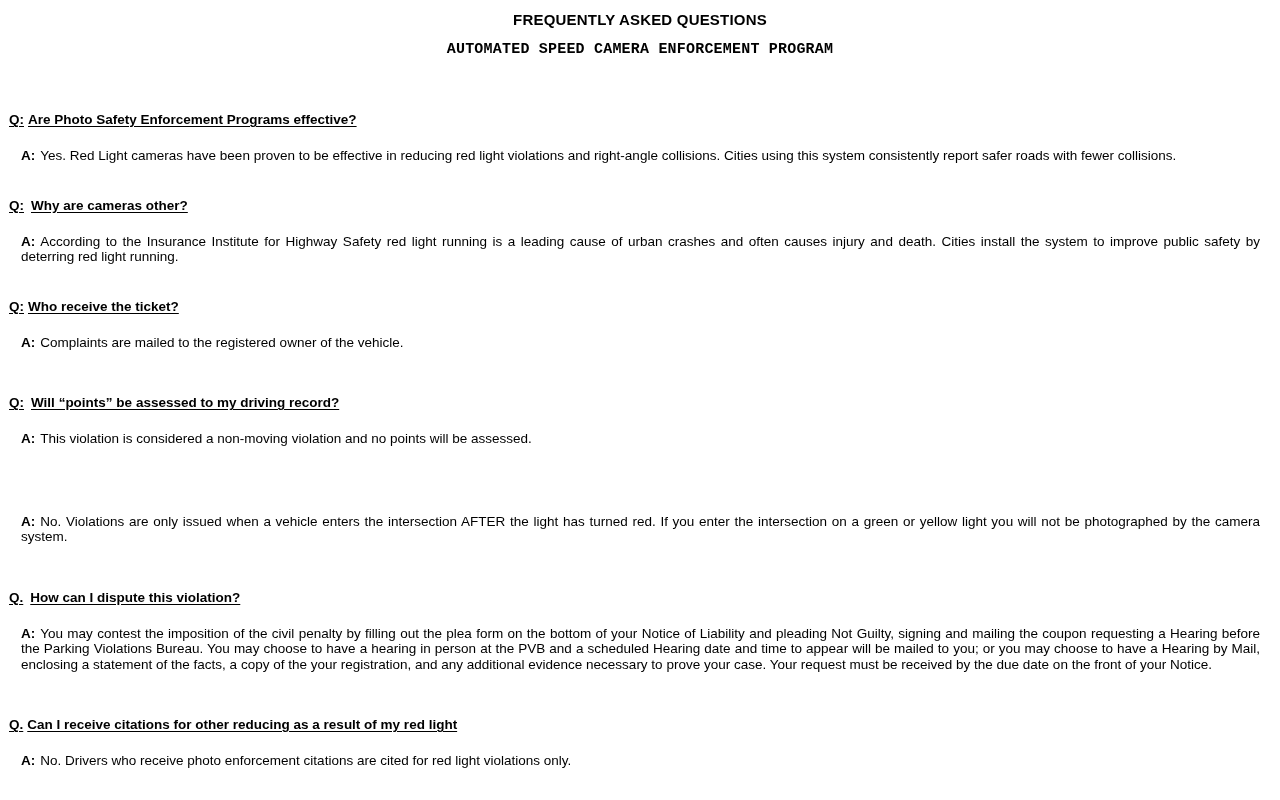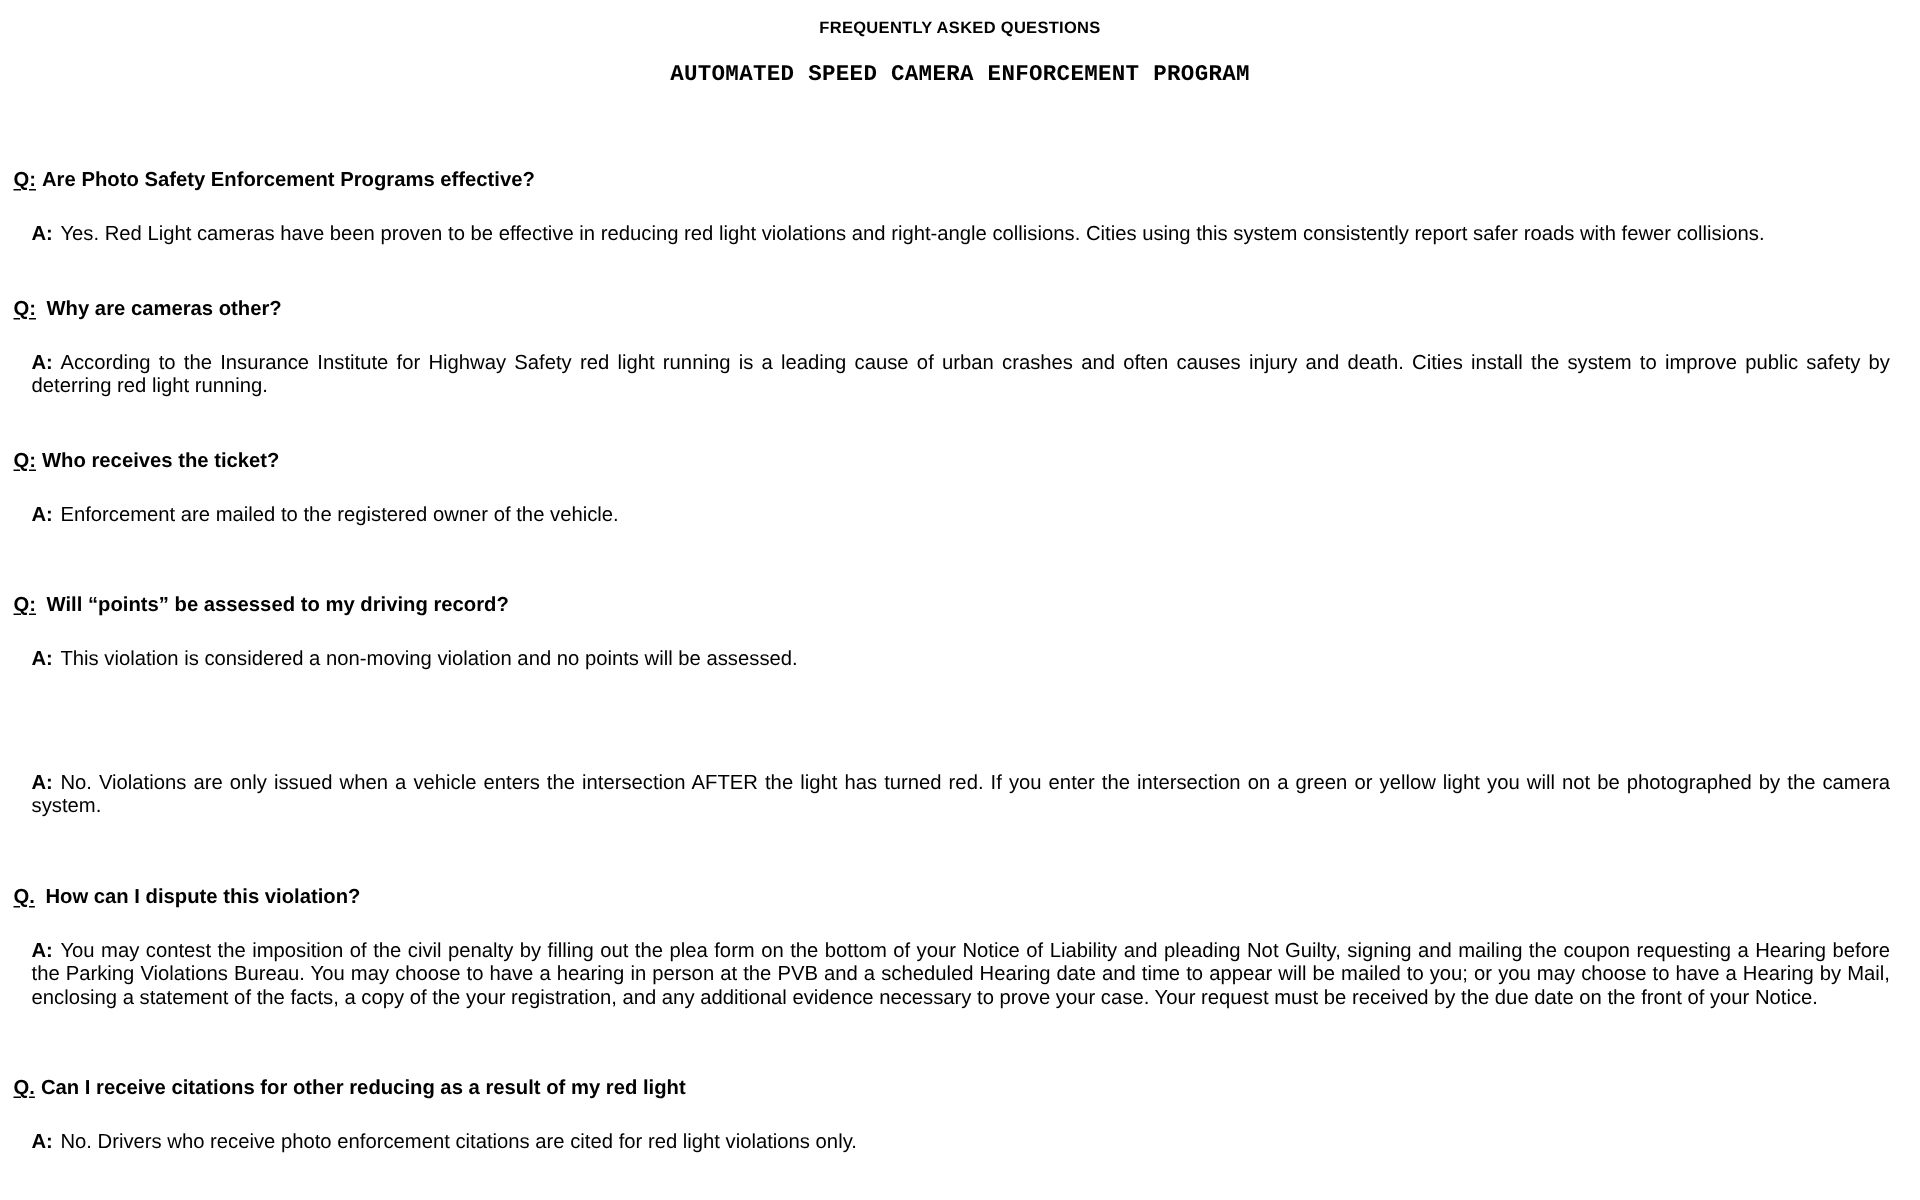--- a/index.html
+++ b/index.html
@@ -25,21 +25,21 @@
     box-sizing: border-box;
     overflow: hidden;
   }
 
   
   .title-block {
     padding-top: 9px;
     text-align: center;
   }
   .doc-title {
-    font-size: 11px;
+    font-size: 15px;
     font-weight: bold;
     line-height: 21px;
     letter-spacing: 0.2px;
     margin: 0;
   }
   .doc-subtitle {
     font-size: 15px;
     font-weight: bold;
     line-height: 21px;
     letter-spacing: 0.2px;
@@ -71,20 +71,21 @@
   }
   .q-gap {
     display: inline-block;
     width: 4px;
   }
   .q-gap-wide {
     display: inline-block;
     width: 7px;
   }
   .q-text {
+    text-decoration: underline;
     text-underline-offset: 2px;
   }
 
   
   .question.wrapped {
     white-space: normal;
   }
   .q-line2 {
     display: block;
     padding-left: 22px;
@@ -134,23 +135,23 @@
 
     <div class="faq-item">
       <div class="question"><span class="q-prefix">Q:</span><span class="q-gap-wide"></span><span class="q-text">Why are cameras other?</span></div>
       <div class="sp-q-a"></div>
       <div class="answer"><span class="a-prefix">A:</span><span class="a-gap"></span><span>According to the Insurance Institute for Highway Safety red light running is a leading cause of urban crashes and often causes injury and death.  Cities install the system to improve public safety by deterring red light running.</span></div>
     </div>
 
     <div class="sp-block"></div>
 
     <div class="faq-item">
-      <div class="question"><span class="q-prefix">Q:</span><span class="q-gap"></span><span class="q-text">Who receives the ticket?</span></div>
+      <div class="question"><span class="q-prefix">Q:</span><span class="q-gap"></span><span class="q-text">Who receive the ticket?</span></div>
       <div class="sp-q-a"></div>
-      <div class="answer"><span class="a-prefix">A:</span><span class="a-gap"></span><span>Enforcement are mailed to the registered owner of the vehicle.</span></div>
+      <div class="answer"><span class="a-prefix">A:</span><span class="a-gap"></span><span>Complaints are mailed to the registered owner of the vehicle.</span></div>
     </div>
 
     <div class="sp-block-lg"></div>
 
     <div class="faq-item">
       <div class="question"><span class="q-prefix">Q:</span><span class="q-gap-wide"></span><span class="q-text">Will “points” be assessed to my driving record?</span></div>
       <div class="sp-q-a"></div>
       <div class="answer"><span class="a-prefix">A:</span><span class="a-gap"></span><span>This violation is considered a non-moving violation and no points will be assessed.</span></div>
     </div>
 

